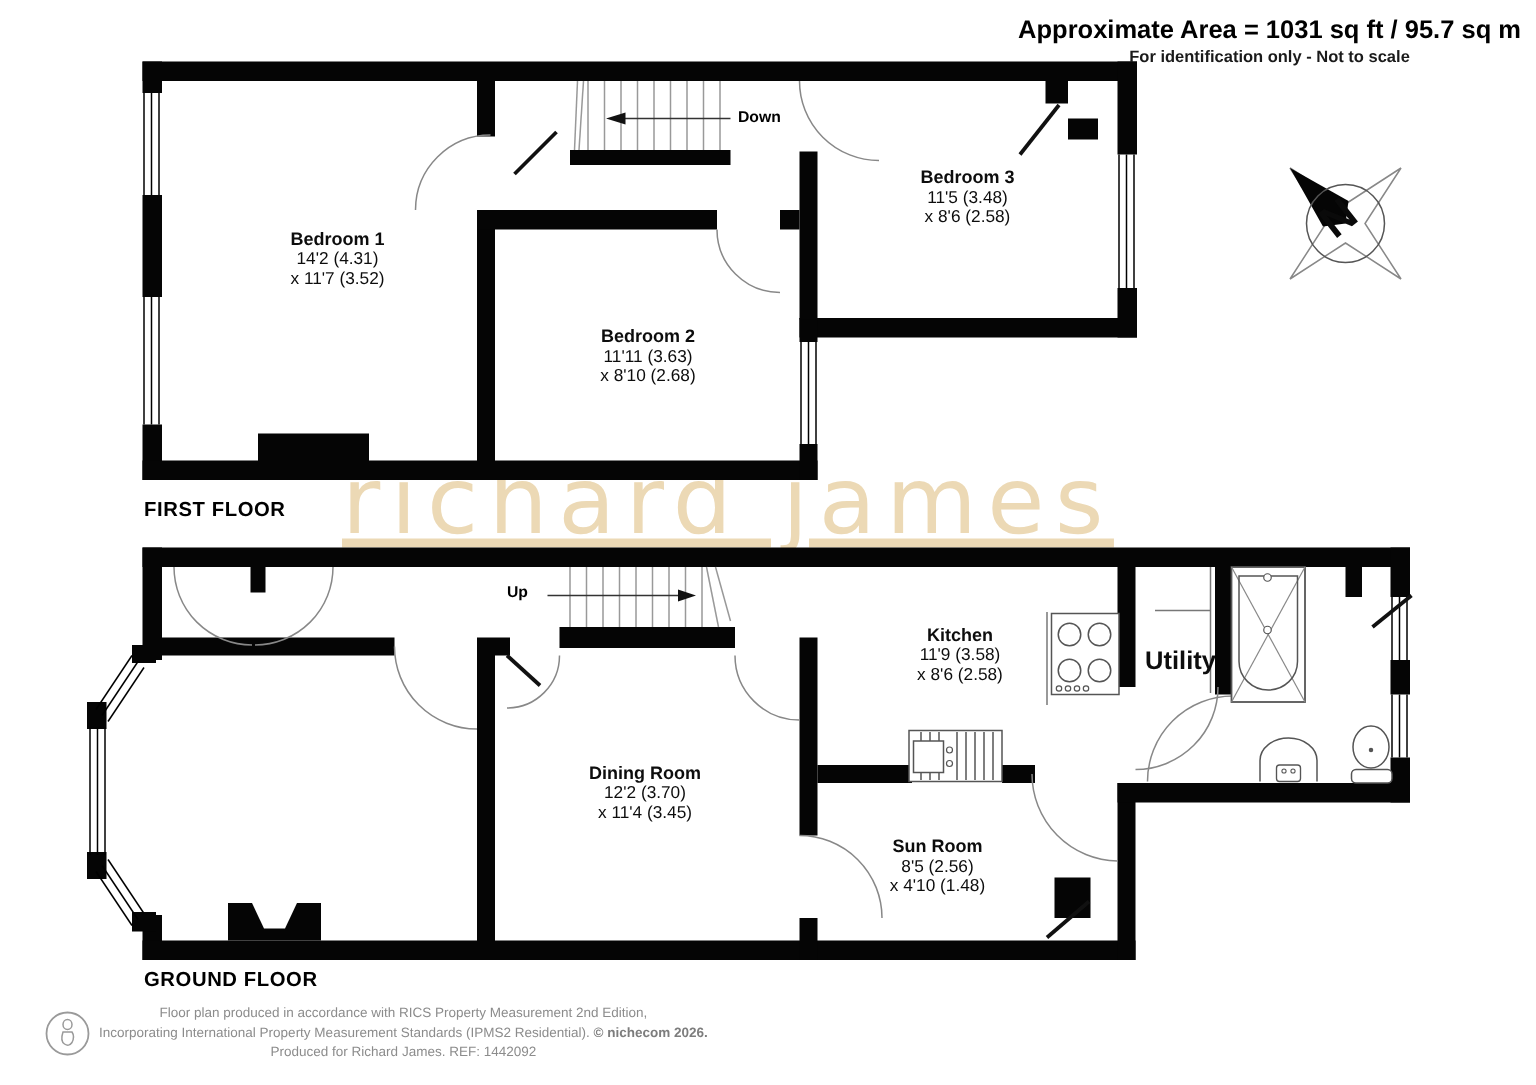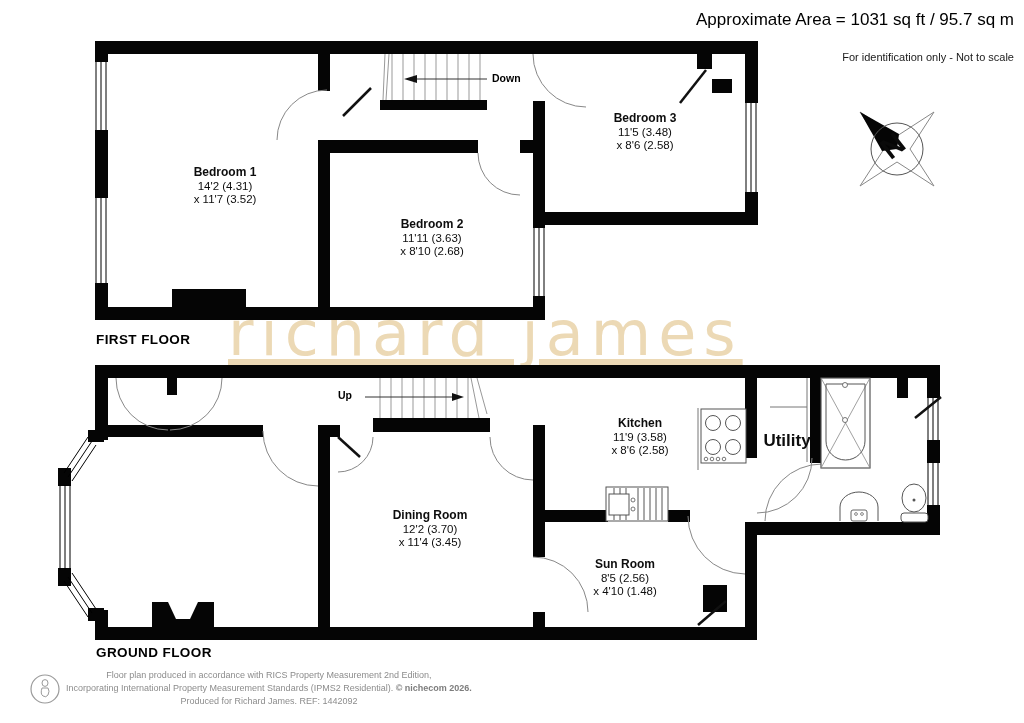--- a/index.html
+++ b/index.html
@@ -5,23 +5,23 @@
   html,body{margin:0;padding:0;background:#ffffff;}
   #canvas{position:relative;width:1024px;height:723px;background:#ffffff;overflow:hidden;
           font-family:"Liberation Sans",sans-serif;}
   
   #watermark{position:absolute;left:228px;top:297px;width:600px;z-index:1;
              font-size:62px;letter-spacing:7px;color:#ecd9b5;white-space:nowrap;
              font-family:"DejaVu Sans",sans-serif;text-decoration:underline;}
   #plan-svg{position:absolute;left:0;top:0;z-index:2;}
   .lbl-layer{position:absolute;left:0;top:0;width:1024px;height:723px;z-index:3;pointer-events:none;}
   
-  .hdr{position:absolute;top:10px;right:10px;text-align:right;color:#000;}
+  .hdr{position:absolute;top:10px;right:10px;text-align:center;color:#000;font-weight:bold;}
   .hdr-main{font-size:17px;line-height:20px;}
-  .hdr-sub{font-size:11px;line-height:13px;margin-top:21px;color:#1a1a1a;}
+  .hdr-sub{font-size:11px;line-height:13px;margin-top:2px;color:#1a1a1a;}
   
   .floor-title{position:absolute;font-size:13.5px;font-weight:bold;letter-spacing:.4px;color:#000;}
   
   .room-label{position:absolute;text-align:center;color:#0d0d0d;}
   .rname{font-size:12px;font-weight:bold;line-height:13.5px;}
   .rdim{font-size:11.5px;line-height:13px;}
   .tiny{position:absolute;font-size:10.5px;font-weight:bold;color:#000;}
   #north-n{position:absolute;left:882px;top:129px;font-size:30px;font-weight:bold;color:#0a0a0a;
            transform:rotate(-38deg);}
   
@@ -269,21 +269,21 @@
   <div class="lbl-layer">
 
     <div class="hdr">
       <div class="hdr-main">Approximate Area = 1031 sq ft / 95.7 sq m</div>
       <div class="hdr-sub">For identification only - Not to scale</div>
     </div>
 
     <div class="floor-title" style="left:96px;top:332px">FIRST FLOOR</div>
     <div class="floor-title" style="left:96px;top:645px">GROUND FLOOR</div>
 
-    <div class="room-label" style="left:150px;top:166px;width:150px">
+    <div class="room-label" style="left:150px;top:153px;width:150px">
       <div class="rname">Bedroom 1</div>
       <div class="rdim">14'2 (4.31)</div>
       <div class="rdim">x 11'7 (3.52)</div>
     </div>
     <div class="room-label" style="left:357px;top:218px;width:150px">
       <div class="rname">Bedroom 2</div>
       <div class="rdim">11'11 (3.63)</div>
       <div class="rdim">x 8'10 (2.68)</div>
     </div>
     <div class="room-label" style="left:570px;top:112px;width:150px">

